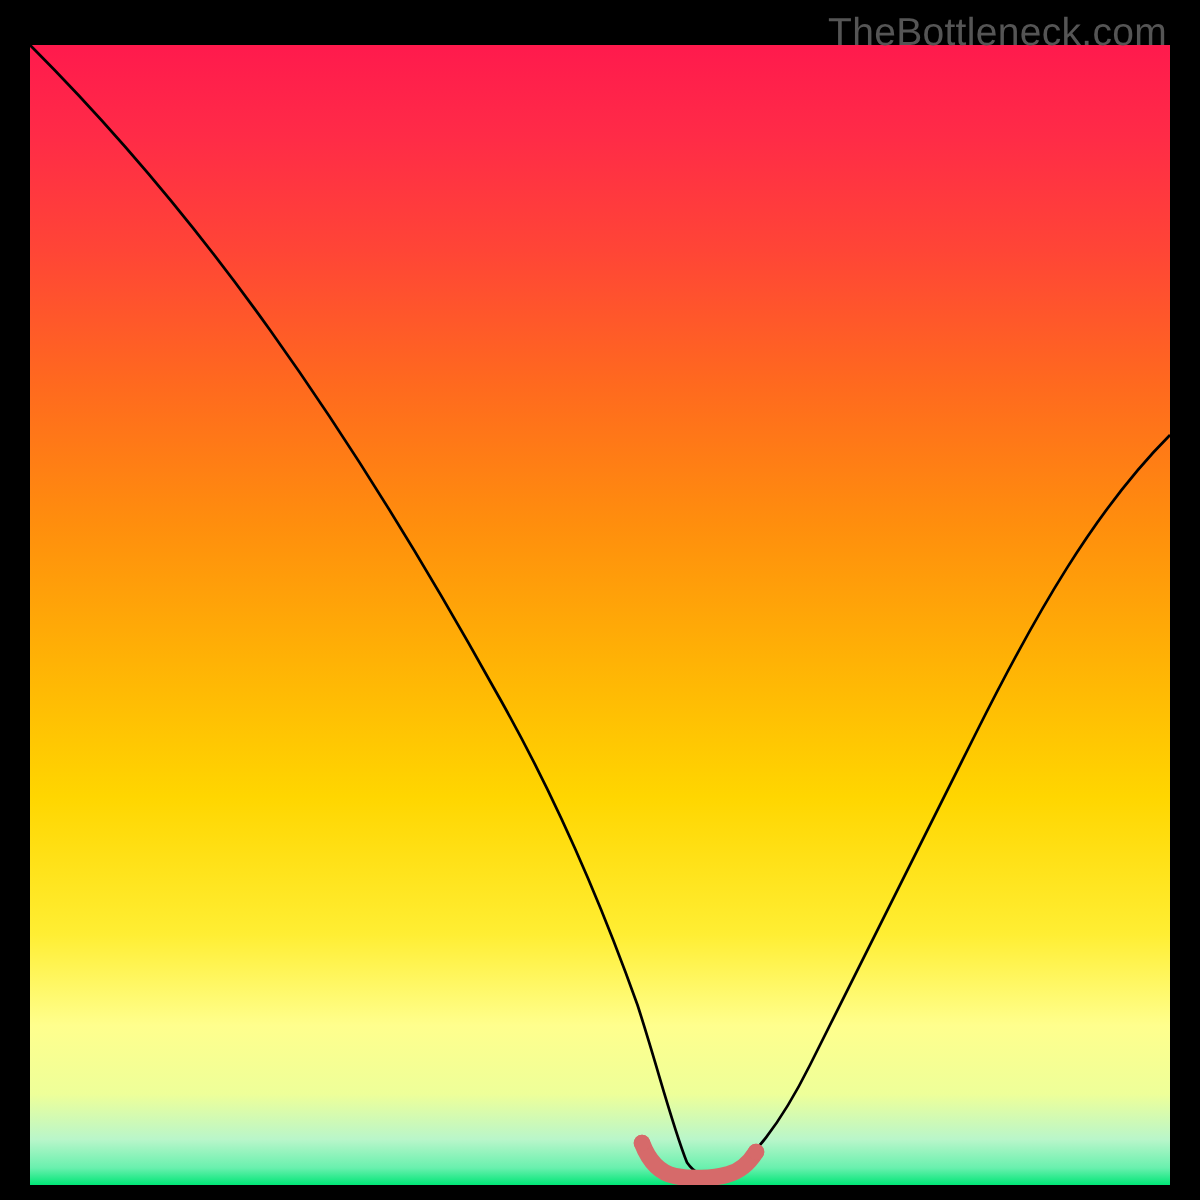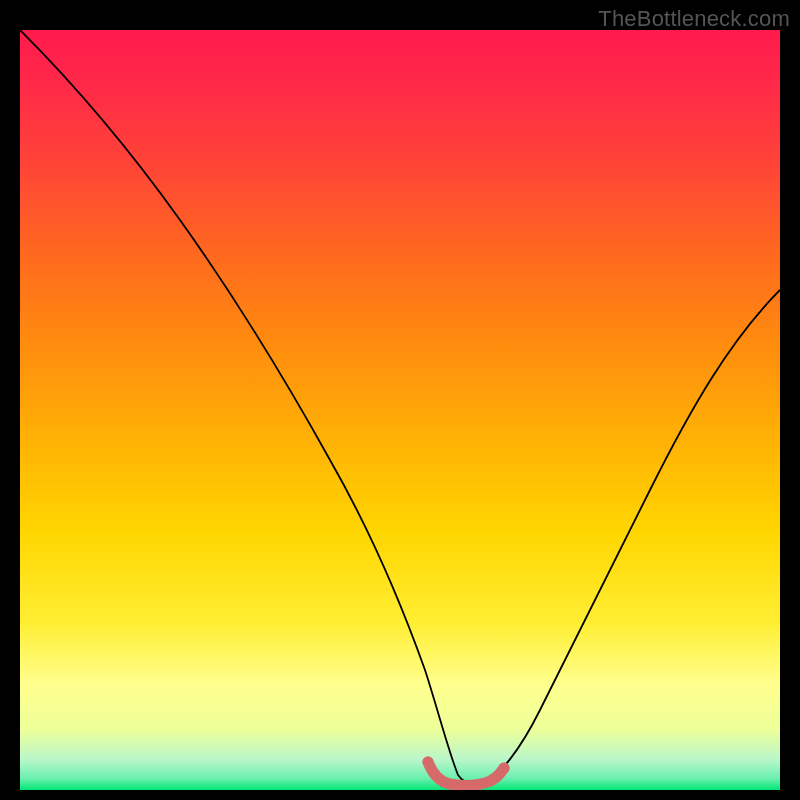--- a/index.html
+++ b/index.html
@@ -7,23 +7,23 @@
     width: 800px;
     height: 800px;
     position: relative;
     background: #000;
     overflow: hidden;
     font-family: Arial, sans-serif;
   }
   .watermark {
     position: absolute;
     top: 6px;
-    right: 10px;
+    right: 22px;
     color: #555;
-    font-size: 22px;
+    font-size: 26px;
     font-weight: 500;
     z-index: 10;
     letter-spacing: 0.2px;
   }
   .frame {
     position: absolute;
     left: 20px;
     top: 30px;
     width: 760px;
     height: 760px;

